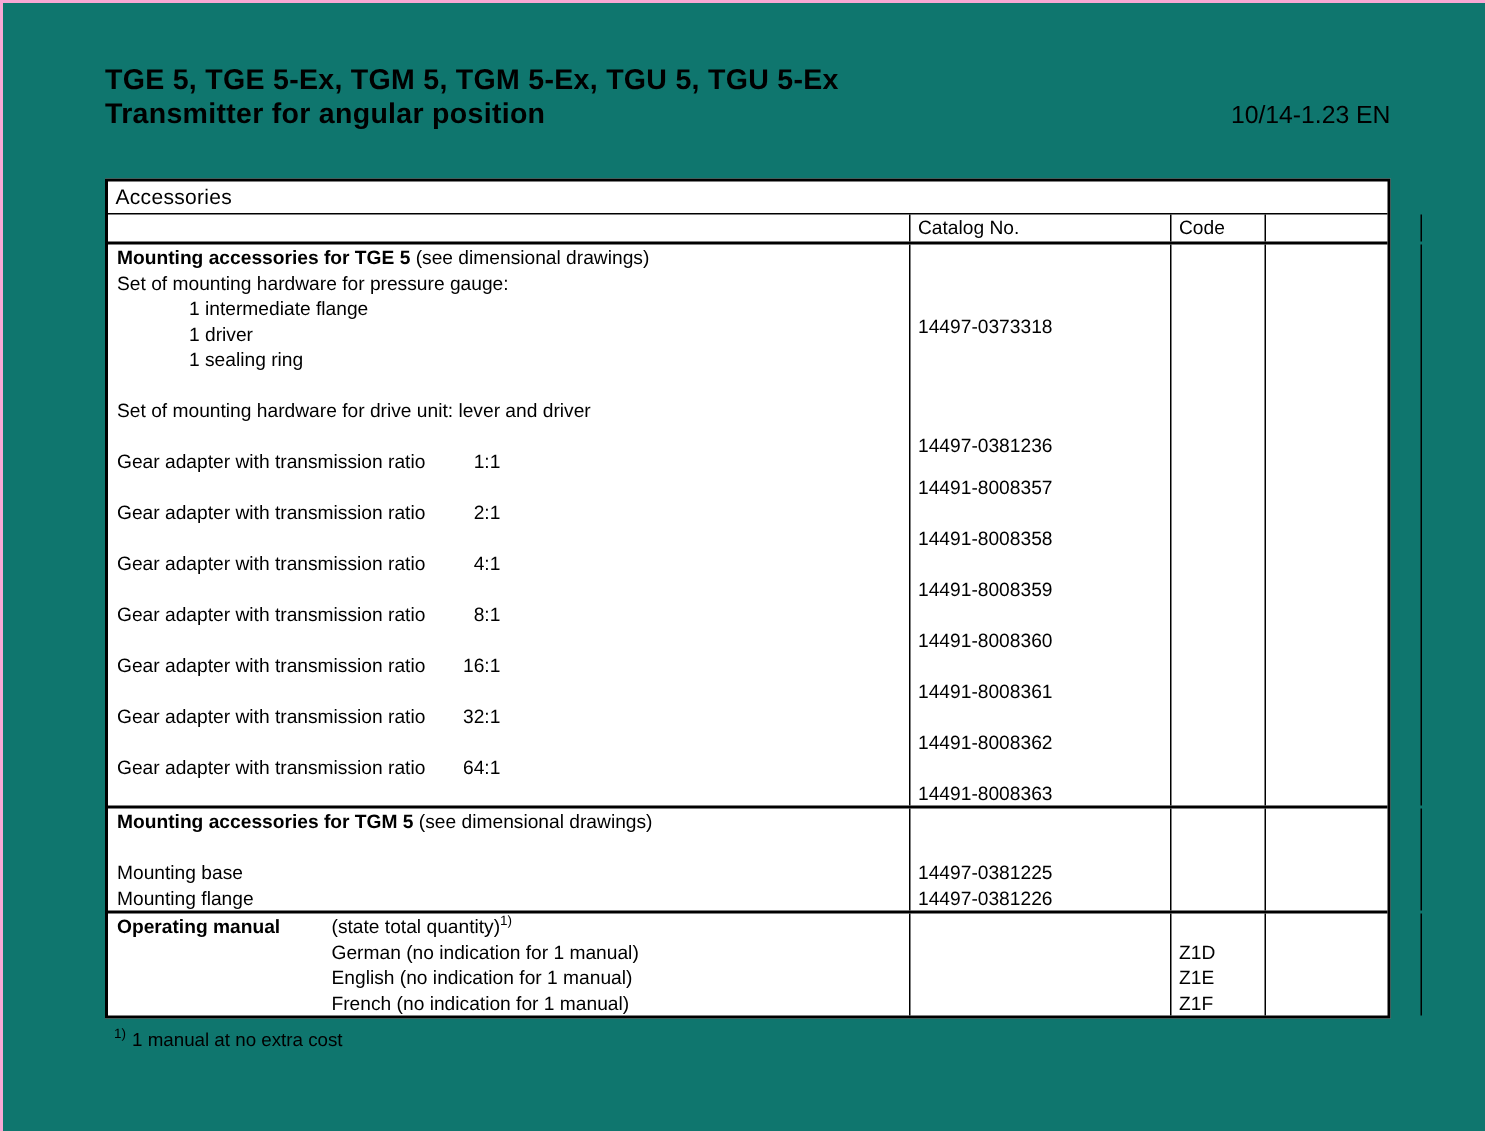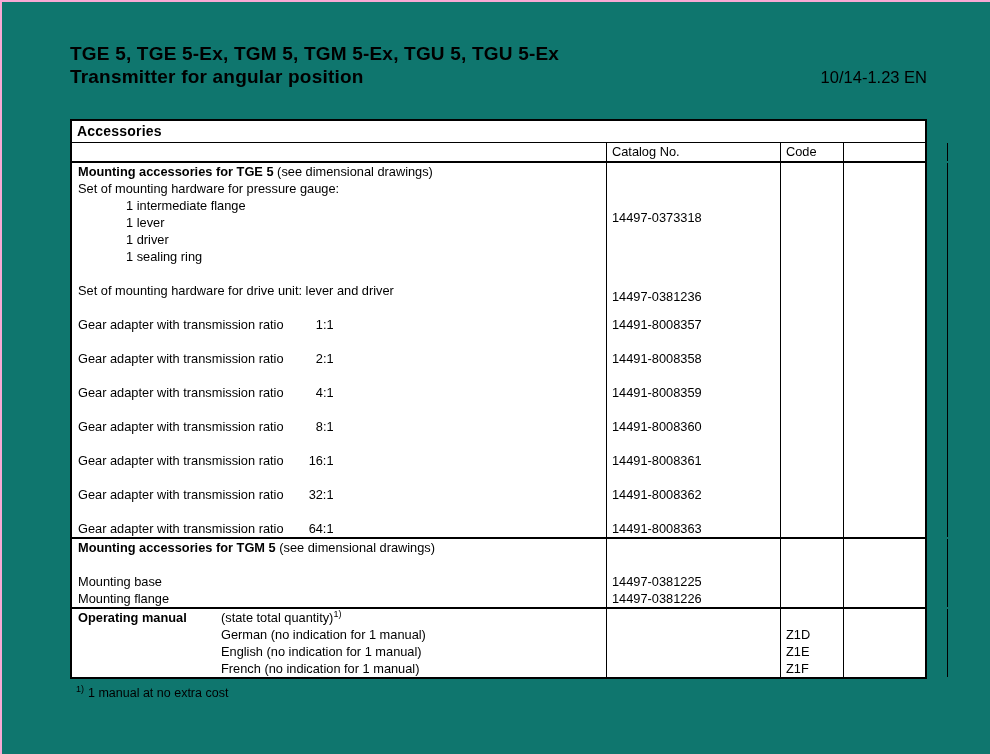--- a/index.html
+++ b/index.html
@@ -46,21 +46,21 @@
     top: 117px;
     width: 857px;
     border: 2px solid #000;
     box-sizing: border-box;
     background: #fff;
   }
   .row-title {
     height: 21px;
     line-height: 21px;
     font-size: 14px;
-    font-weight: bold;
+    font-weight: normal;
     padding-left: 5px;
     border-bottom: 1px solid #000;
     letter-spacing: 0.2px;
   }
   .grid-row {
     display: grid;
     grid-template-columns: 510px 150px 39px 80px 1fr;
     gap: 24px;
   }
   .grid-row > div {
@@ -150,21 +150,20 @@
       <div>Code</div>
       <div></div>
       <div></div>
     </div>
 
     <div class="grid-row section sec-tge">
       <div class="c-desc">
         <div class="ln"><span class="b">Mounting accessories for TGE 5</span><span> (see dimensional drawings)</span></div>
         <div class="ln">Set of mounting hardware for pressure gauge:</div>
         <div class="ln indent1">1 intermediate flange</div>
-        <div class="ln indent1">1 lever</div>
         <div class="ln indent1">1 driver</div>
         <div class="ln indent1">1 sealing ring</div>
         <div class="ln"></div>
         <div class="ln">Set of mounting hardware for drive unit: lever and driver</div>
         <div class="ln"></div>
         <div class="ln"><span>Gear adapter with transmission ratio</span><span class="ratio">1:1</span></div>
         <div class="ln"></div>
         <div class="ln"><span>Gear adapter with transmission ratio</span><span class="ratio">2:1</span></div>
         <div class="ln"></div>
         <div class="ln"><span>Gear adapter with transmission ratio</span><span class="ratio">4:1</span></div>

